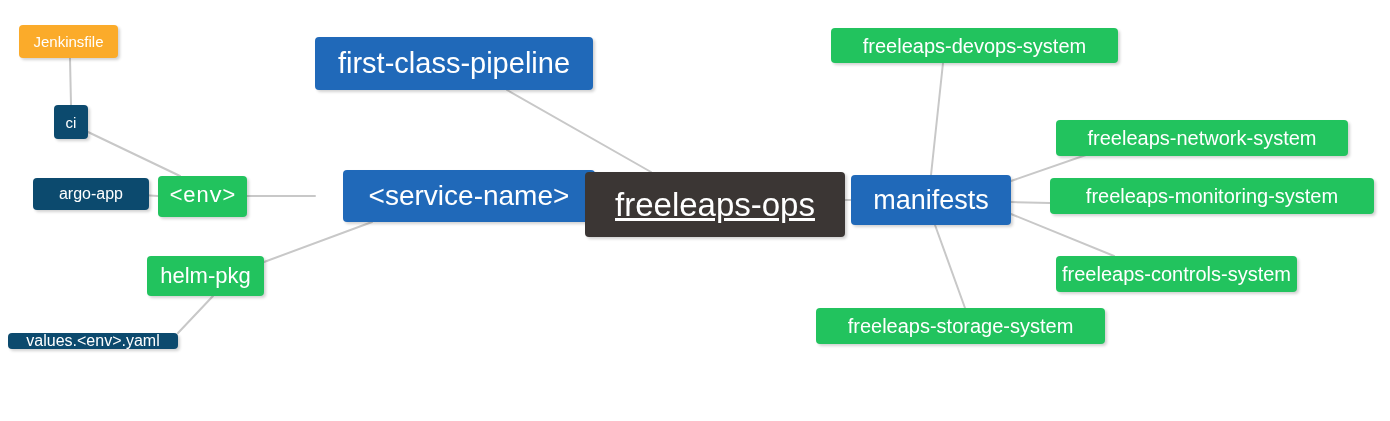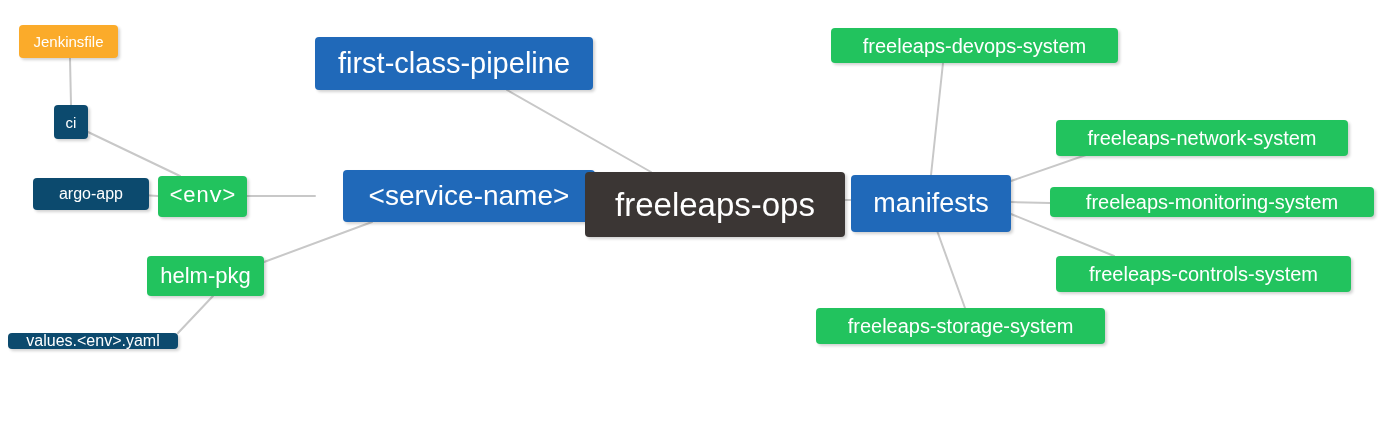--- a/index.html
+++ b/index.html
@@ -32,21 +32,21 @@
     display: flex;
     align-items: center;
     justify-content: center;
     color: #ffffff;
     border-radius: 4px;
     white-space: nowrap;
     box-shadow: 2px 2px 3px rgba(0,0,0,0.18);
     line-height: 1;
     padding: 0 10px;
   }
-  .n-root      { background: #3b3634; }
+  .n-root      { background: #3b3634; text-decoration: underline; }
   .n-blue      { background: #2069b9; }
   .n-green     { background: #22c35e; }
   .n-orange    { background: #fbab2a; }
   .n-red       { background: #0c4a6e; }
 </style>
 </head>
 <body>
 
 <div id="canvas">
   <svg id="edges" viewBox="0 0 1390 421" xmlns="http://www.w3.org/2000/svg">
@@ -68,20 +68,20 @@
   <div id="nodes">
       <div class="node n-orange" style="left: 19px; top: 25px; width: 99px; height: 33px; font-size: 15px;">Jenkinsfile</div>
       <div class="node n-red" style="left: 54px; top: 105px; width: 34px; height: 34px; font-size: 15px;">ci</div>
       <div class="node n-red" style="left: 33px; top: 178px; width: 116px; height: 32px; font-size: 16px;">argo-app</div>
       <div class="node n-red" style="left: 8px; top: 333px; width: 170px; height: 16px; font-size: 16px;">values.&lt;env&gt;.yaml</div>
       <div class="node n-green" style="left: 158px; top: 176px; width: 89px; height: 41px; font-size: 22px; font-family: Liberation Mono, monospace;">&lt;env&gt;</div>
       <div class="node n-green" style="left: 147px; top: 256px; width: 117px; height: 40px; font-size: 22px;">helm-pkg</div>
       <div class="node n-blue" style="left: 315px; top: 170px; width: 252px; height: 52px; font-size: 28px; margin-left: 28px;">&lt;service-name&gt;</div>
       <div class="node n-blue" style="left: 315px; top: 37px; width: 278px; height: 53px; font-size: 29px; text-align: right;">first-class-pipeline</div>
       <div class="node n-root" style="left: 585px; top: 172px; width: 260px; height: 65px; font-size: 33px;">freeleaps-ops</div>
-      <div class="node n-blue" style="left: 851px; top: 175px; width: 160px; height: 57px; font-size: 27px;">manifests</div>
+      <div class="node n-blue" style="left: 851px; top: 175px; width: 160px; height: 50px; font-size: 27px;">manifests</div>
       <div class="node n-green" style="left: 799px; top: 28px; width: 287px; height: 35px; font-size: 20px; margin-left: 32px;">freeleaps-devops-system</div>
       <div class="node n-green" style="left: 1056px; top: 120px; width: 292px; height: 36px; font-size: 20px;">freeleaps-network-system</div>
-      <div class="node n-green" style="left: 1050px; top: 187px; width: 324px; height: 30px; font-size: 20px;">freeleaps-monitoring-system</div>
-      <div class="node n-green" style="left: 1056px; top: 256px; width: 295px; height: 36px; font-size: 20px;">freeleaps-controls-system</div>
+      <div class="node n-green" style="left: 1050px; top: 178px; width: 324px; height: 36px; font-size: 20px;">freeleaps-monitoring-system</div>
+      <div class="node n-green" style="left: 1056px; top: 256px; width: 241px; height: 36px; font-size: 20px;">freeleaps-controls-system</div>
       <div class="node n-green" style="left: 816px; top: 308px; width: 289px; height: 36px; font-size: 20px;">freeleaps-storage-system</div>
     </div>
 </div>
 
 </body></html>

